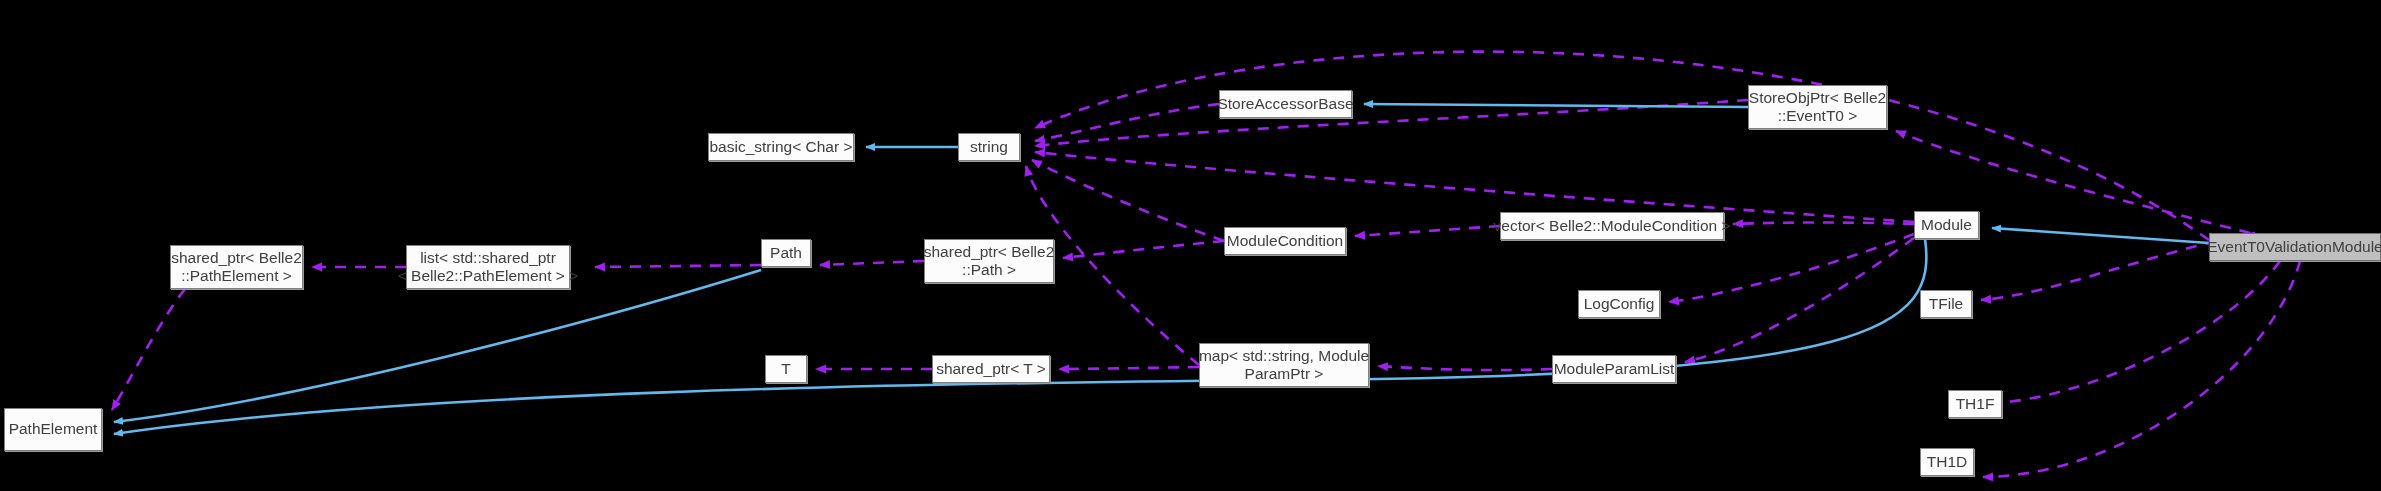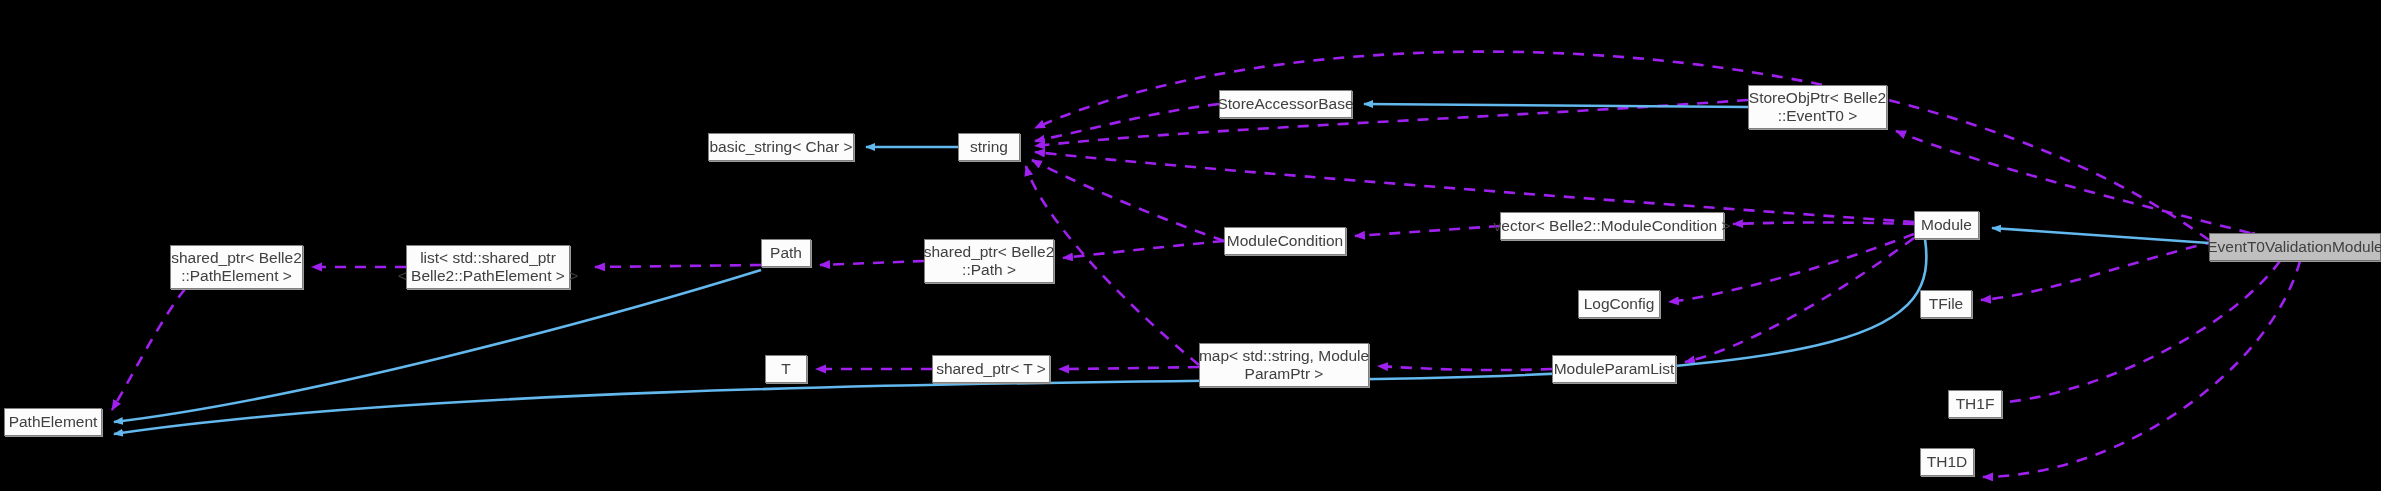--- a/index.html
+++ b/index.html
@@ -107,21 +107,21 @@
 ::PathElement &gt;</span></div>
       <div class="node" style="left: 406px; top: 245px; width: 164px; height: 44px;"><span class="lbl">list&lt; std::shared_ptr
 &lt; Belle2::PathElement &gt; &gt;</span></div>
       <div class="node" style="left: 761px; top: 239px; width: 50px; height: 28px; text-align: right;"><span class="lbl">Path</span></div>
       <div class="node" style="left: 924px; top: 239px; width: 130px; height: 44px;"><span class="lbl">shared_ptr&lt; Belle2
 ::Path &gt;</span></div>
       <div class="node" style="left: 1224px; top: 227px; width: 122px; height: 28px;"><span class="lbl">ModuleCondition</span></div>
       <div class="node" style="left: 1500px; top: 212px; width: 224px; height: 28px;"><span class="lbl">vector&lt; Belle2::ModuleCondition &gt;</span></div>
       <div class="node" style="left: 1914px; top: 211px; width: 65px; height: 28px;"><span class="lbl">Module</span></div>
       <div class="node current" style="left: 2209px; top: 233px; width: 172px; height: 28px;"><span class="lbl">EventT0ValidationModule</span></div>
-      <div class="node" style="left: 4px; top: 408px; width: 98px; height: 28px;"><span class="lbl">PathElement</span></div>
+      <div class="node" style="left: 4px; top: 408px; width: 98px; height: 43px;"><span class="lbl">PathElement</span></div>
       <div class="node" style="left: 1578px; top: 290px; width: 82px; height: 28px;"><span class="lbl">LogConfig</span></div>
       <div class="node" style="left: 1920px; top: 290px; width: 52px; height: 28px;"><span class="lbl">TFile</span></div>
       <div class="node" style="left: 765px; top: 355px; width: 42px; height: 28px;"><span class="lbl">T</span></div>
       <div class="node" style="left: 932px; top: 355px; width: 118px; height: 28px;"><span class="lbl">shared_ptr&lt; T &gt;</span></div>
       <div class="node" style="left: 1199px; top: 343px; width: 170px; height: 44px;"><span class="lbl">map&lt; std::string, Module
 ParamPtr &gt;</span></div>
       <div class="node" style="left: 1552px; top: 355px; width: 124px; height: 28px;"><span class="lbl">ModuleParamList</span></div>
       <div class="node" style="left: 1920px; top: 390px; width: 54px; height: 28px; margin-left: 28px;"><span class="lbl">TH1F</span></div>
       <div class="node" style="left: 1920px; top: 448px; width: 54px; height: 28px;"><span class="lbl">TH1D</span></div>
     </div>

